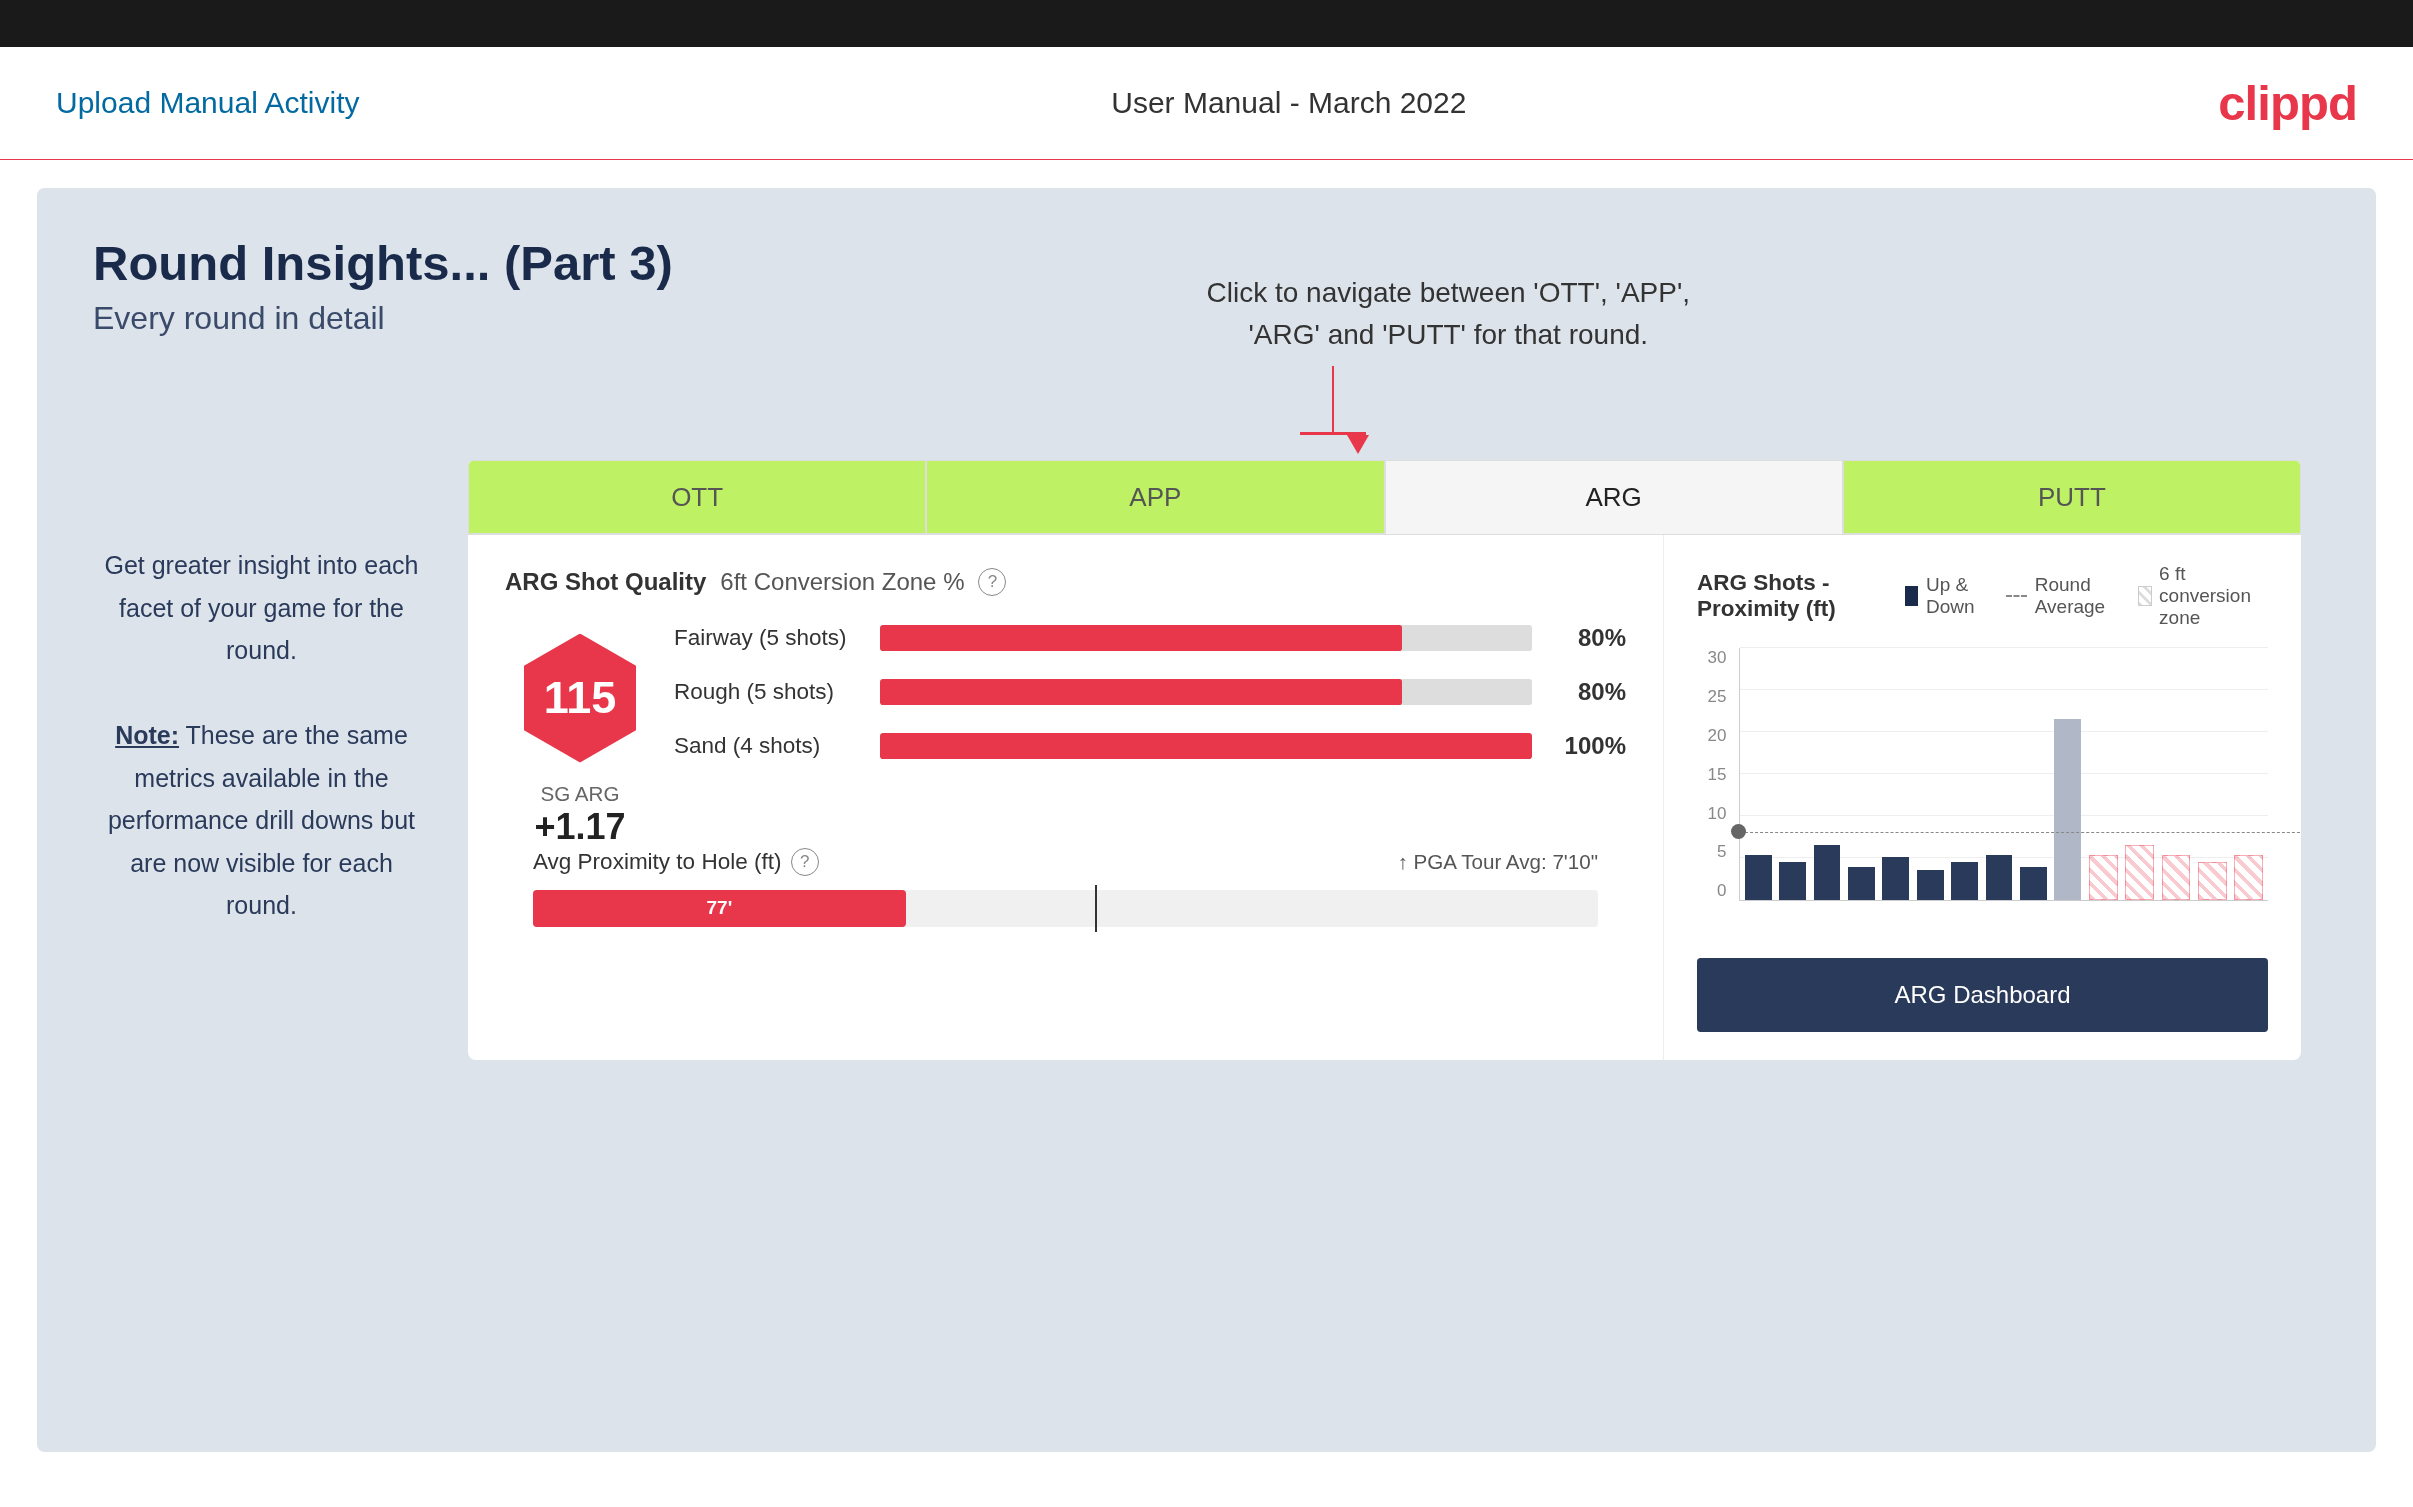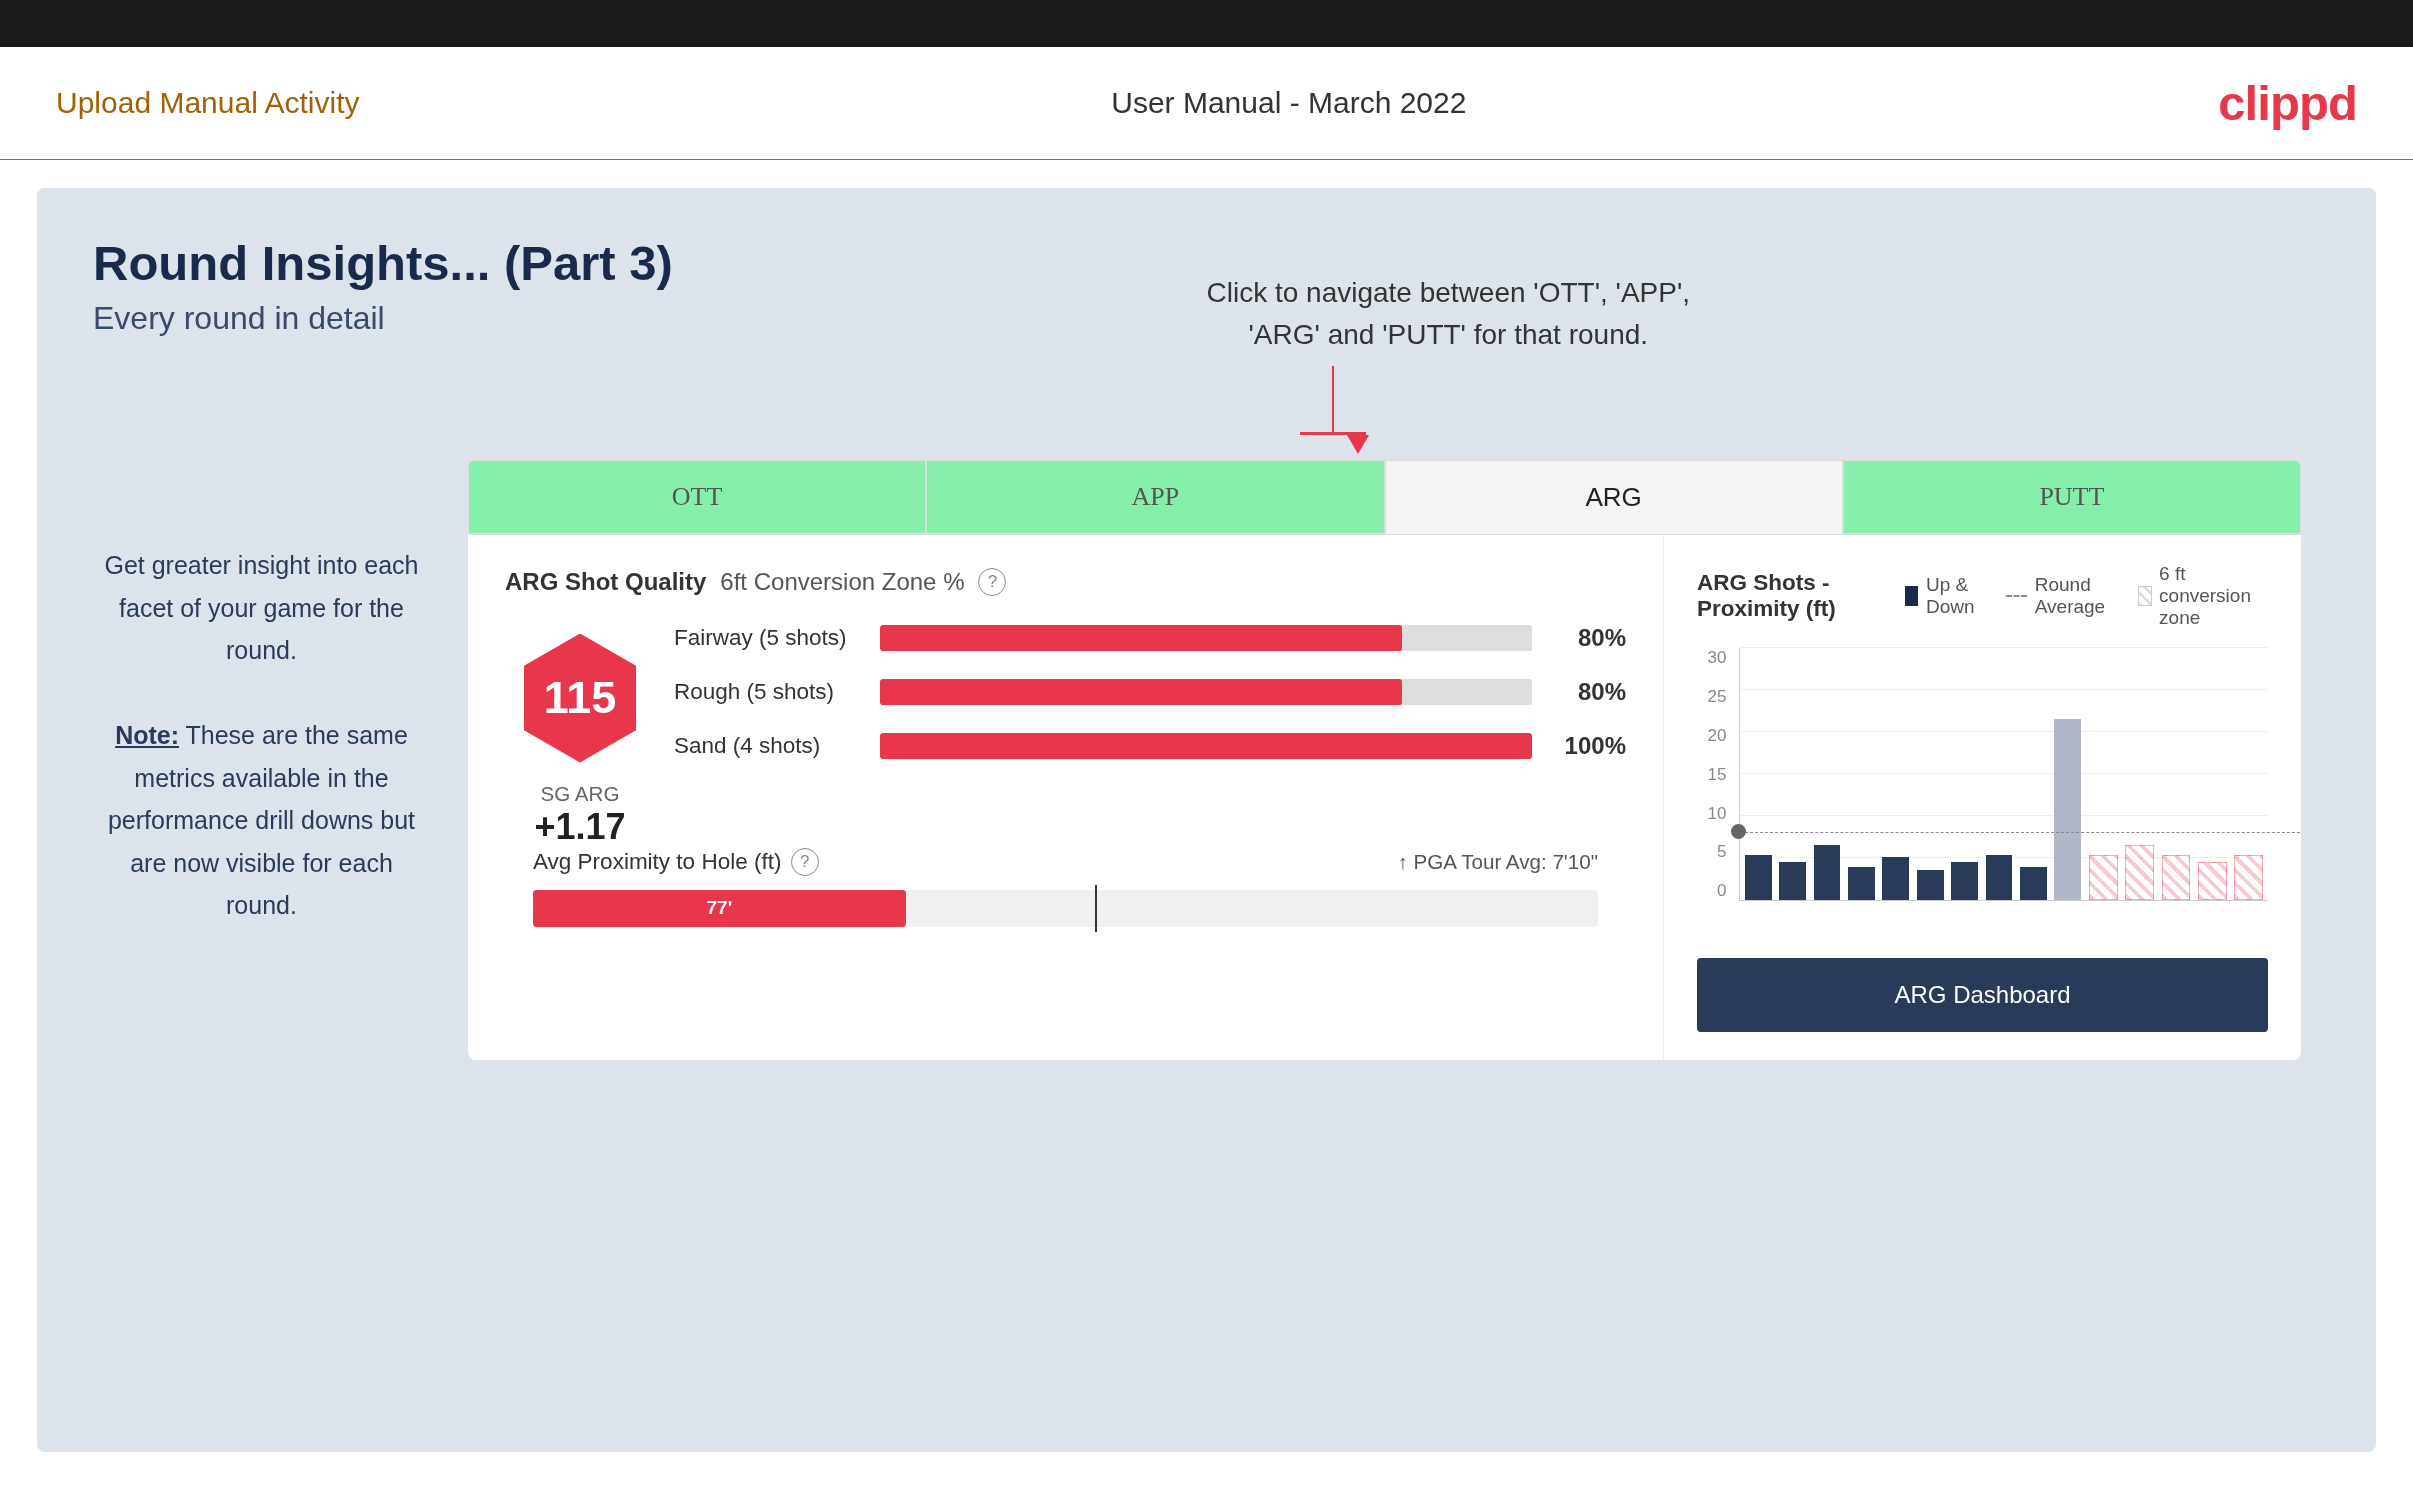--- a/index.html
+++ b/index.html
@@ -22,21 +22,21 @@
     .header {
       display: flex;
       align-items: center;
       justify-content: space-between;
       padding: 28px 56px;
       border-bottom: 1.9px solid #e8374a;
     }
 
     .header-left {
       font-size: 30px;
-      color: #a16207;
+      color: #0369a1;
       font-weight: 400;
     }
 
     .header-center {
       font-size: 30px;
       color: #333;
       font-weight: 400;
     }
 
     .clippd-logo {
@@ -159,22 +159,21 @@
     }
 
     .tab.active {
       background: #f5f5f5;
       font-weight: 500;
       color: #222;
       border-bottom: 1.9px solid #f5f5f5;
     }
 
     .tab:not(.active) {
-      background: #86efac;
-      font-family: Liberation Serif, serif;
+      background: #bef264;
     }
 
     
     .card-body {
       display: flex;
     }
 
     
     .left-panel {
       flex: 1;

